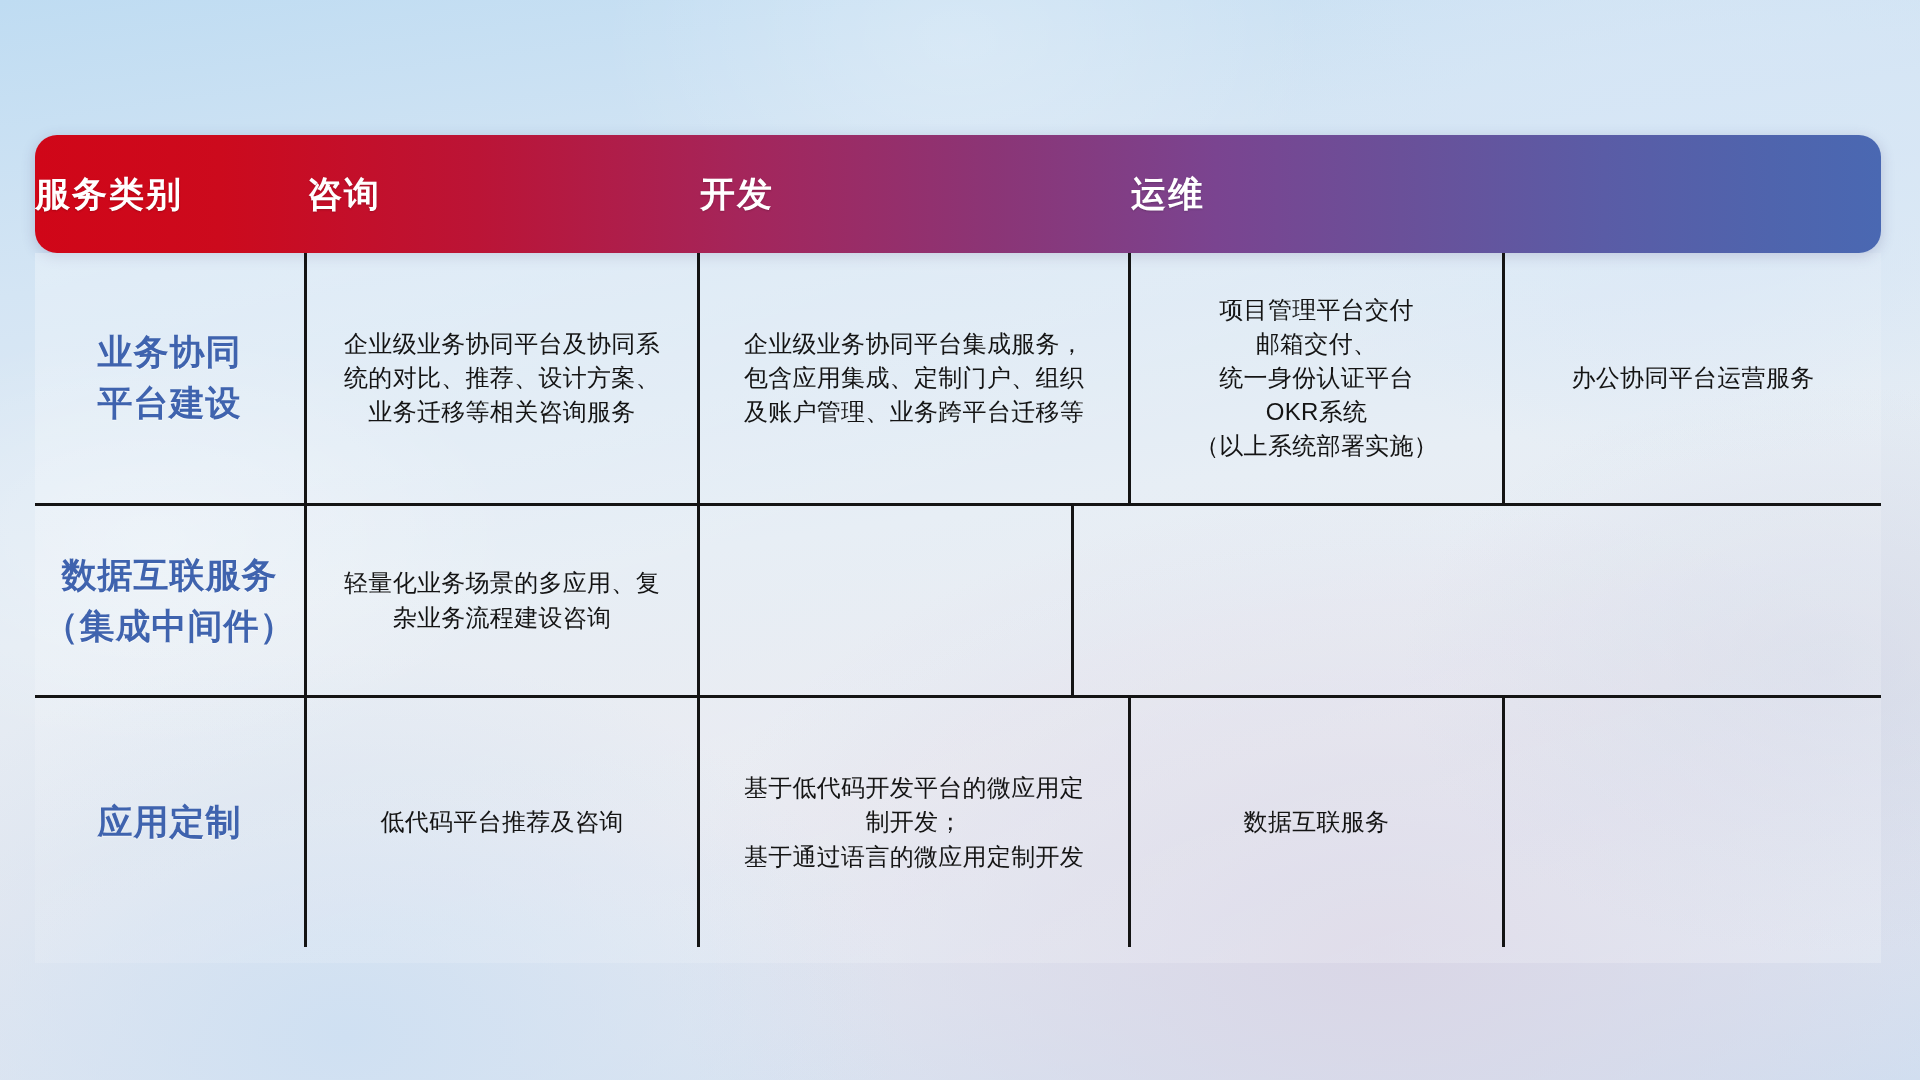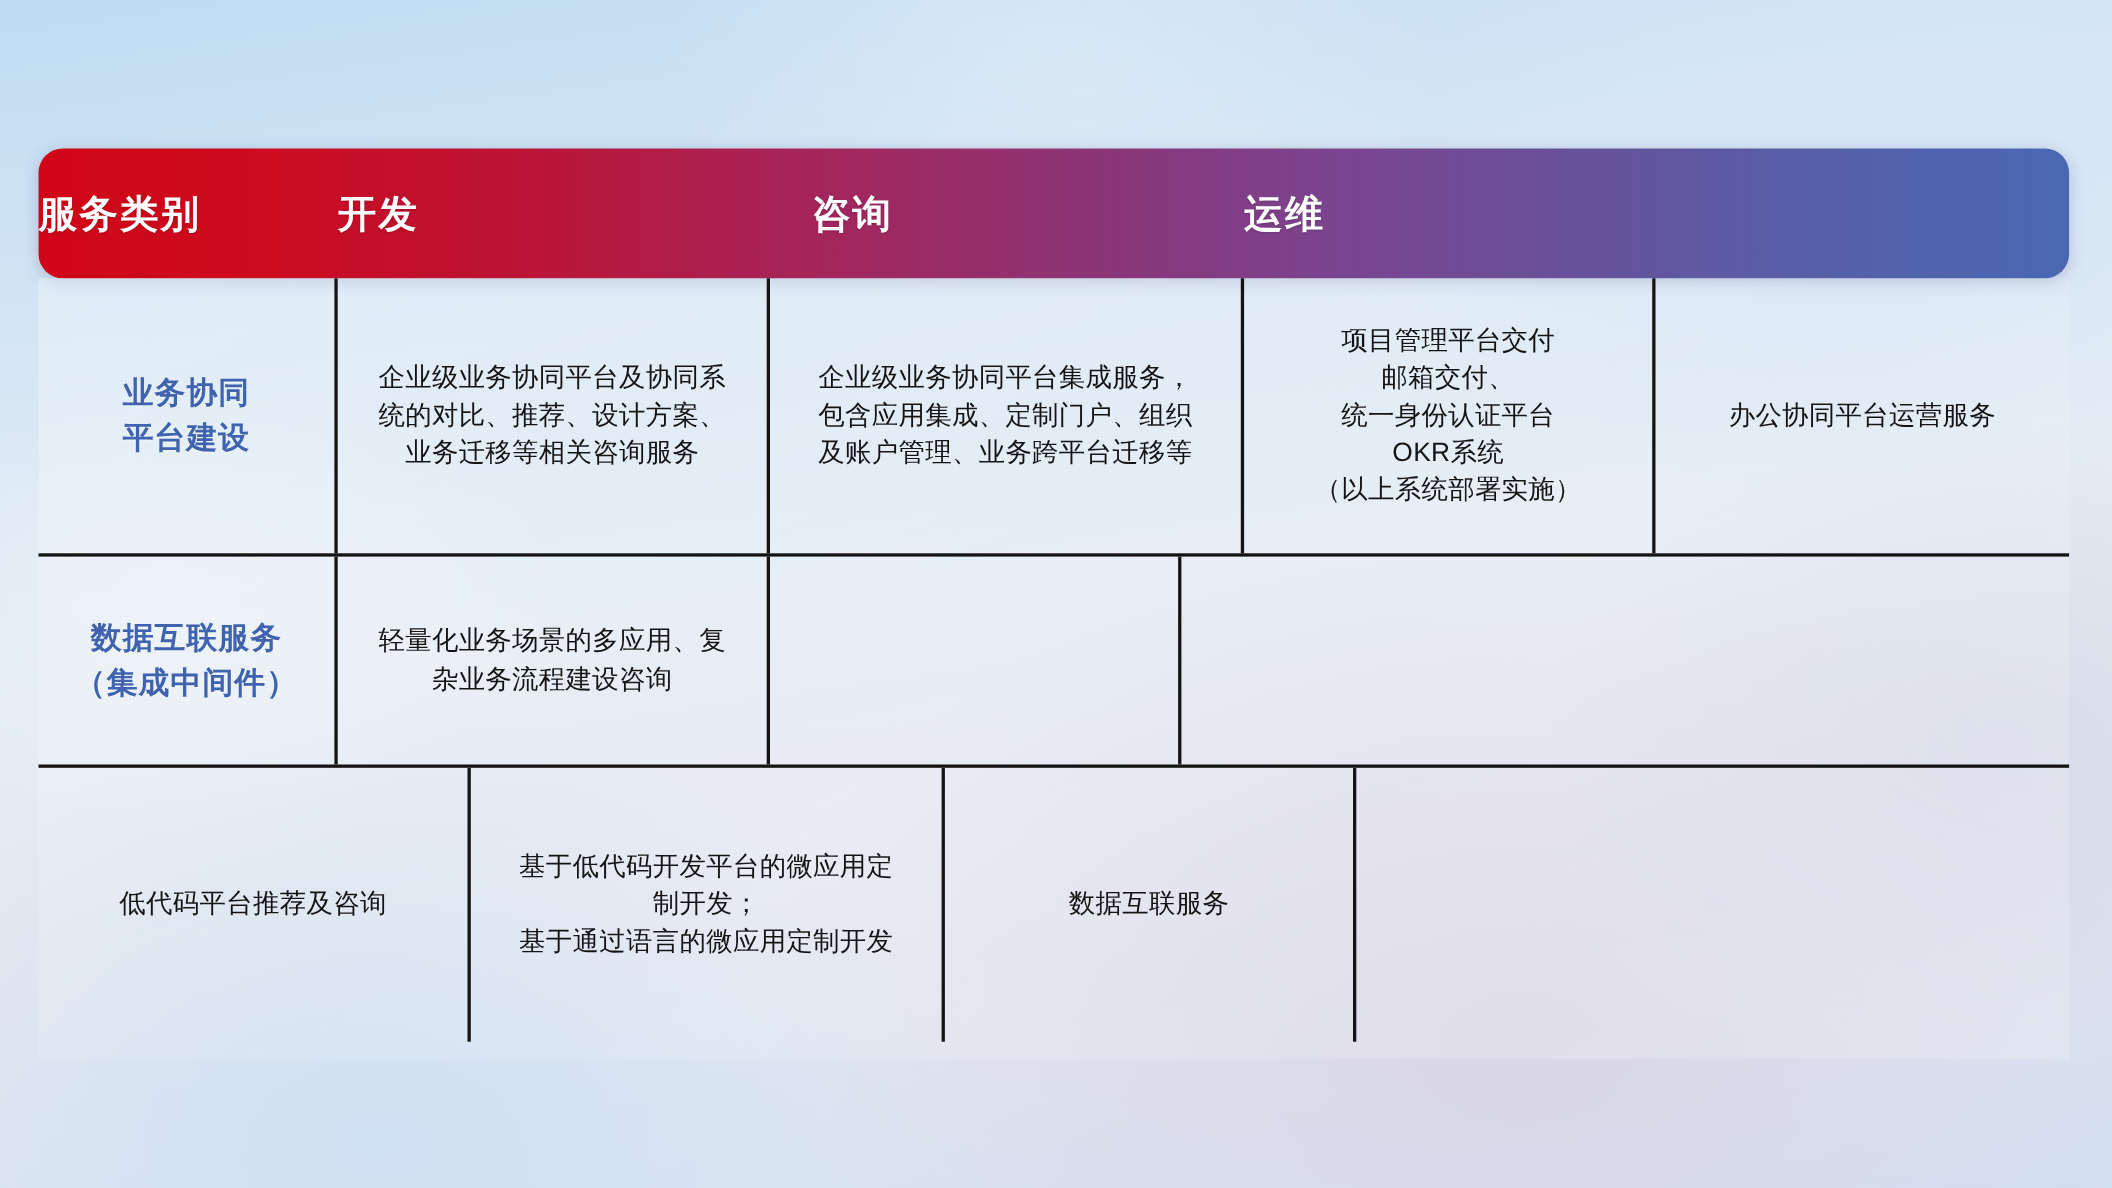--- a/index.html
+++ b/index.html
@@ -89,45 +89,45 @@
     font-size:24px;
     line-height:1.42;
     color:#141414;
     letter-spacing:.3px;
   }
   .tcell.c0 { border-right:3px solid #141414; }
   .tcell.c4 { border-right:none; }
 
   .rowlabel {
     color:#3f63ae;
-    font-size:28px;
+    font-size:35px;
     font-weight:bold;
     line-height:1.45;
     letter-spacing:1px;
     text-shadow:0 1px 1px rgba(255,255,255,.55);
   }
   .cell-text { white-space:pre-line; }
 </style>
 </head>
 <body>
 
 <div id="bg-base"></div>
 <div id="bg-sheen"></div>
 
 <div id="table-wrap">
 
   <div id="table-header">
     <div class="hcell c0">
       <span>服务类别</span>
     </div>
+    <div class="hcell c1">
+      <span>咨询</span>
+    </div>
     <div class="hcell c2">
       <span>开发</span>
-    </div>
-    <div class="hcell c1">
-      <span>咨询</span>
     </div>
     <div class="hcell c4">
       <span>运维</span>
     </div>
   </div>
 
   <div id="table-body">
 
     <div class="trow r0">
       <div class="tcell c0">
@@ -167,20 +167,23 @@
       </div>
       <div class="tcell c3">
         <span class="cell-text"></span>
       </div>
       <div class="tcell c4">
         <span class="cell-text"></span>
       </div>
     </div>
 
     <div class="trow r2">
+      <div class="tcell c0">
+        <span class="rowlabel cell-text">应用定制</span>
+      </div>
       <div class="tcell c1">
         <span class="cell-text">低代码平台推荐及咨询</span>
       </div>
       <div class="tcell c2">
         <span class="cell-text">基于低代码开发平台的微应用定
 制开发；
 基于通过语言的微应用定制开发</span>
       </div>
       <div class="tcell c3">
         <span class="cell-text">数据互联服务</span>

